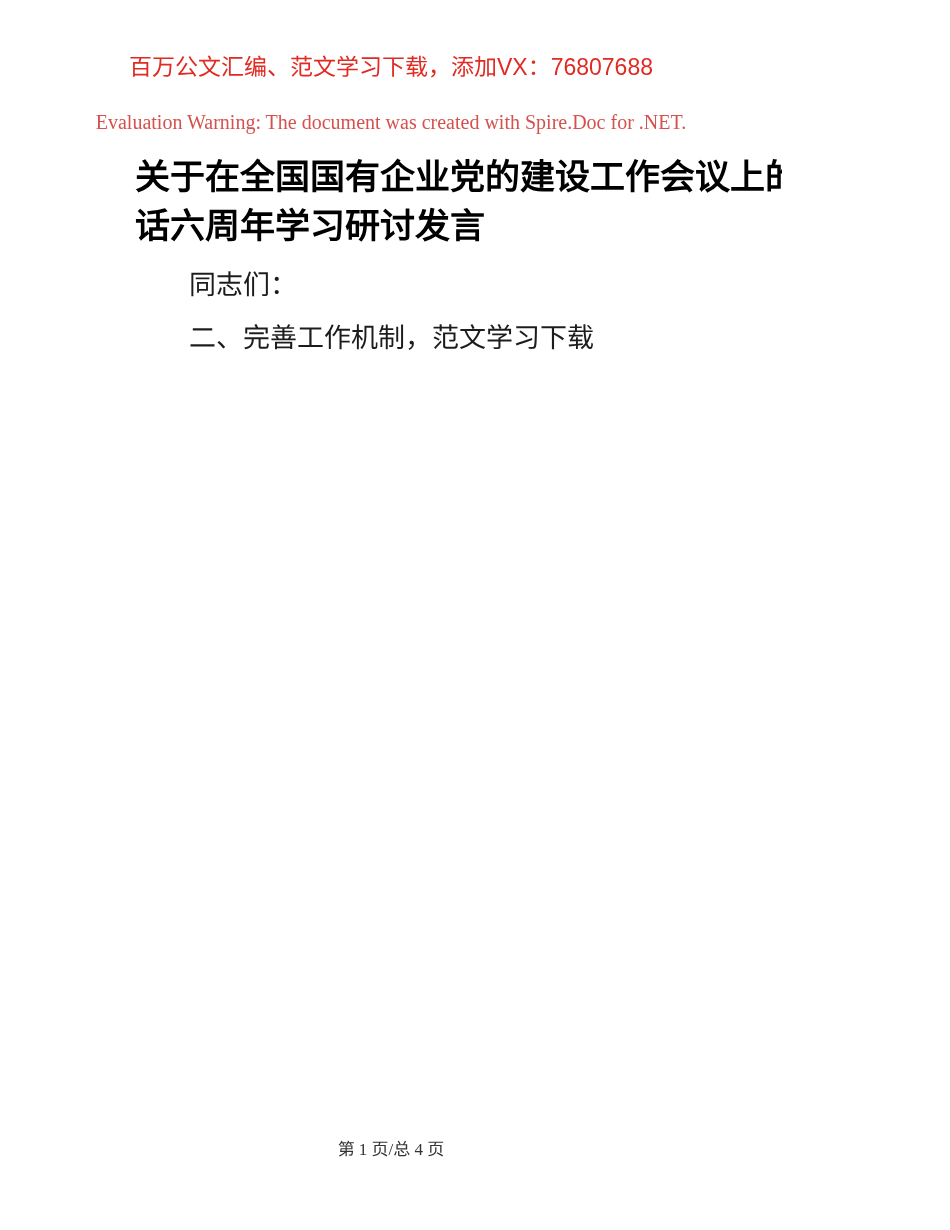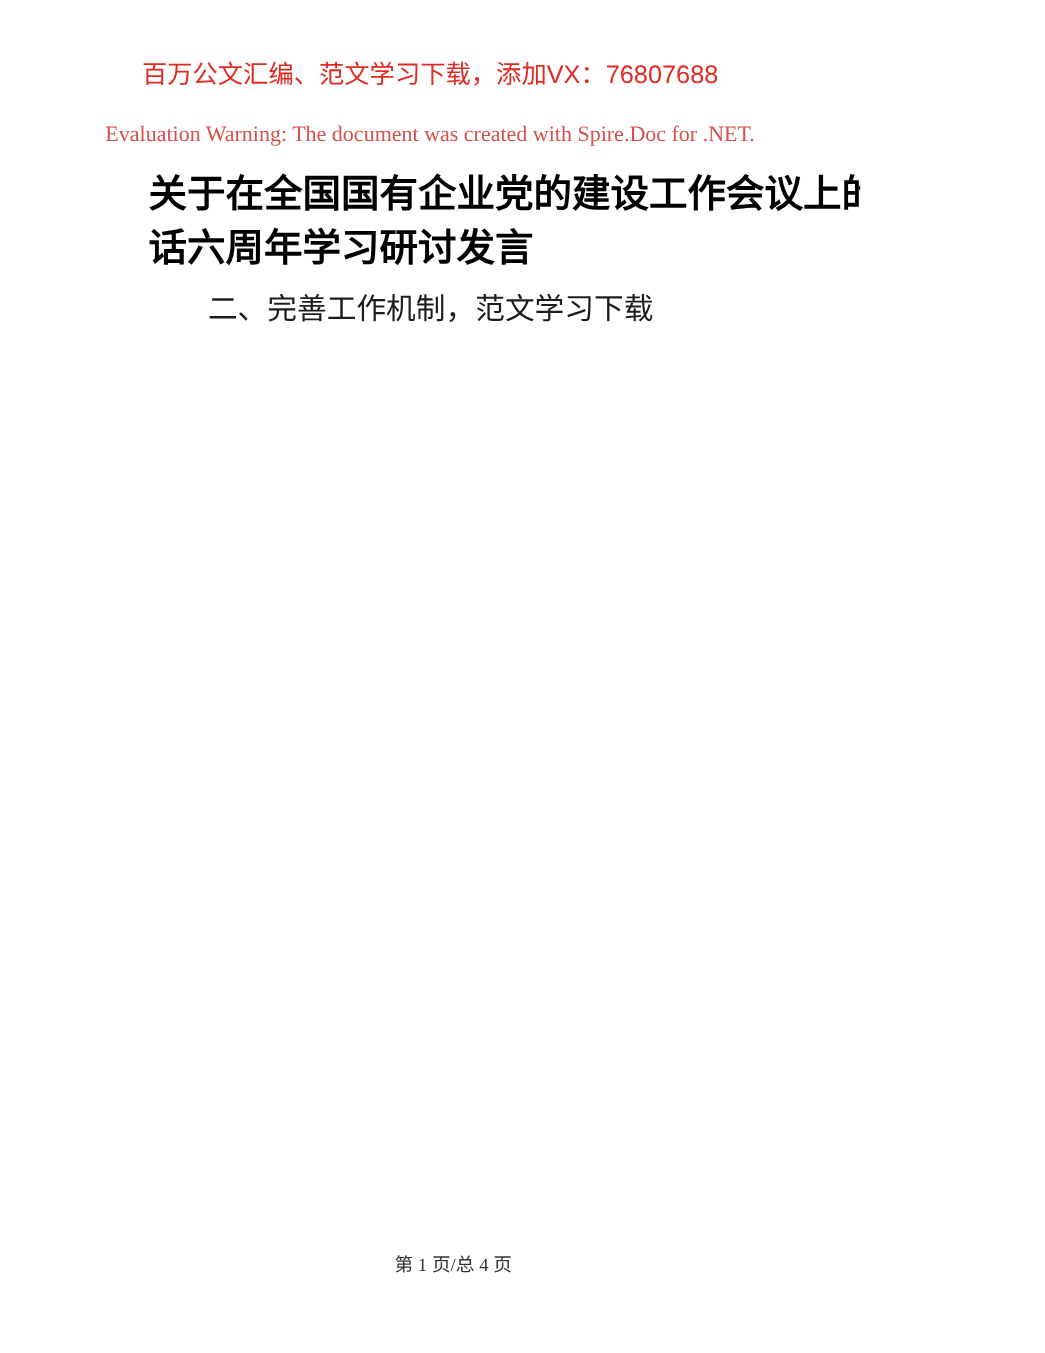--- a/index.html
+++ b/index.html
@@ -59,36 +59,36 @@
   .footer {
     position: absolute;
     left: 0;
     bottom: 70px;
     width: 100%;
     text-align: center;
     font-size: 17px;
     line-height: 20px;
     color: #333333;
     font-family: "Liberation Serif", "DejaVu Serif", serif;
-    padding-left: 21px;
   }
 </style>
 </head>
 <body>
 
 <div class="page">
 
   <div class="promo">百万公文汇编、范文学习下载，添加VX：76807688</div>
 
   <div class="eval-warning">Evaluation Warning: The document was created with Spire.Doc for .NET.</div>
 
   <div class="content">
 
     <h1 class="doc-title">关于在全国国有企业党的建设工作会议上的讲话六周年学习研讨发言</h1>
 
+    <p class="para salutation">同志们：</p>
 
 
 
 
     <p class="para">二、完善工作机制，范文学习下载</p>
 
   </div>
 
   <div class="footer">
     <span>第 1 页/总 4 页</span>

